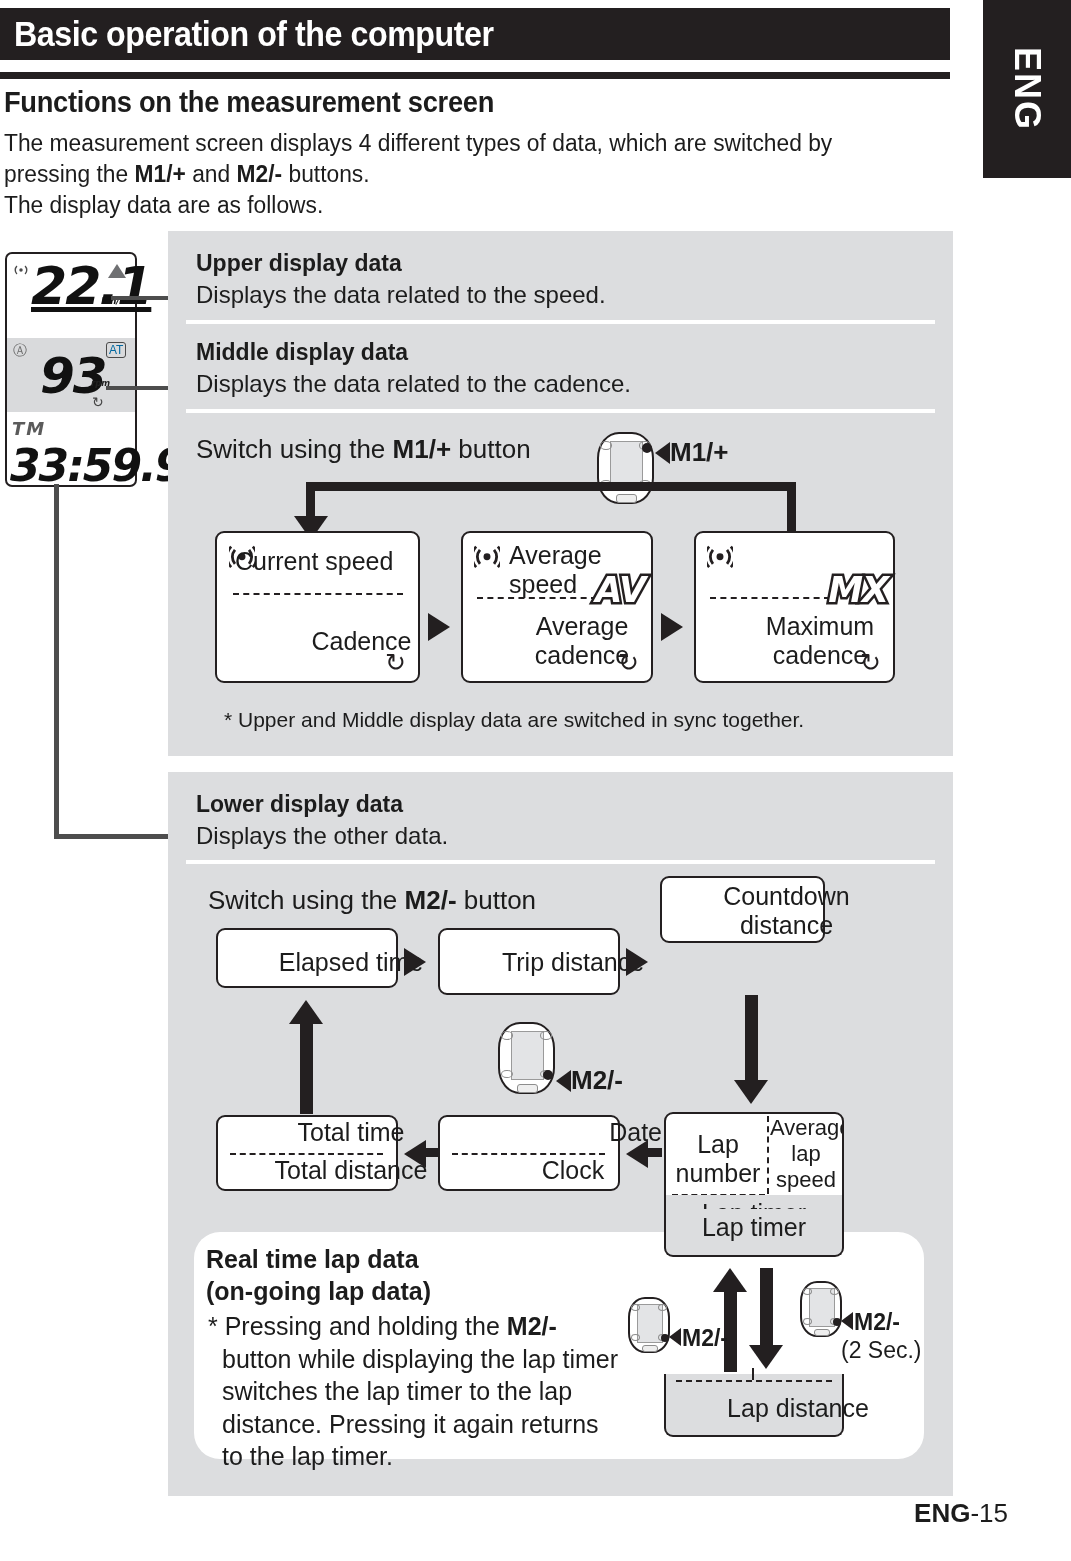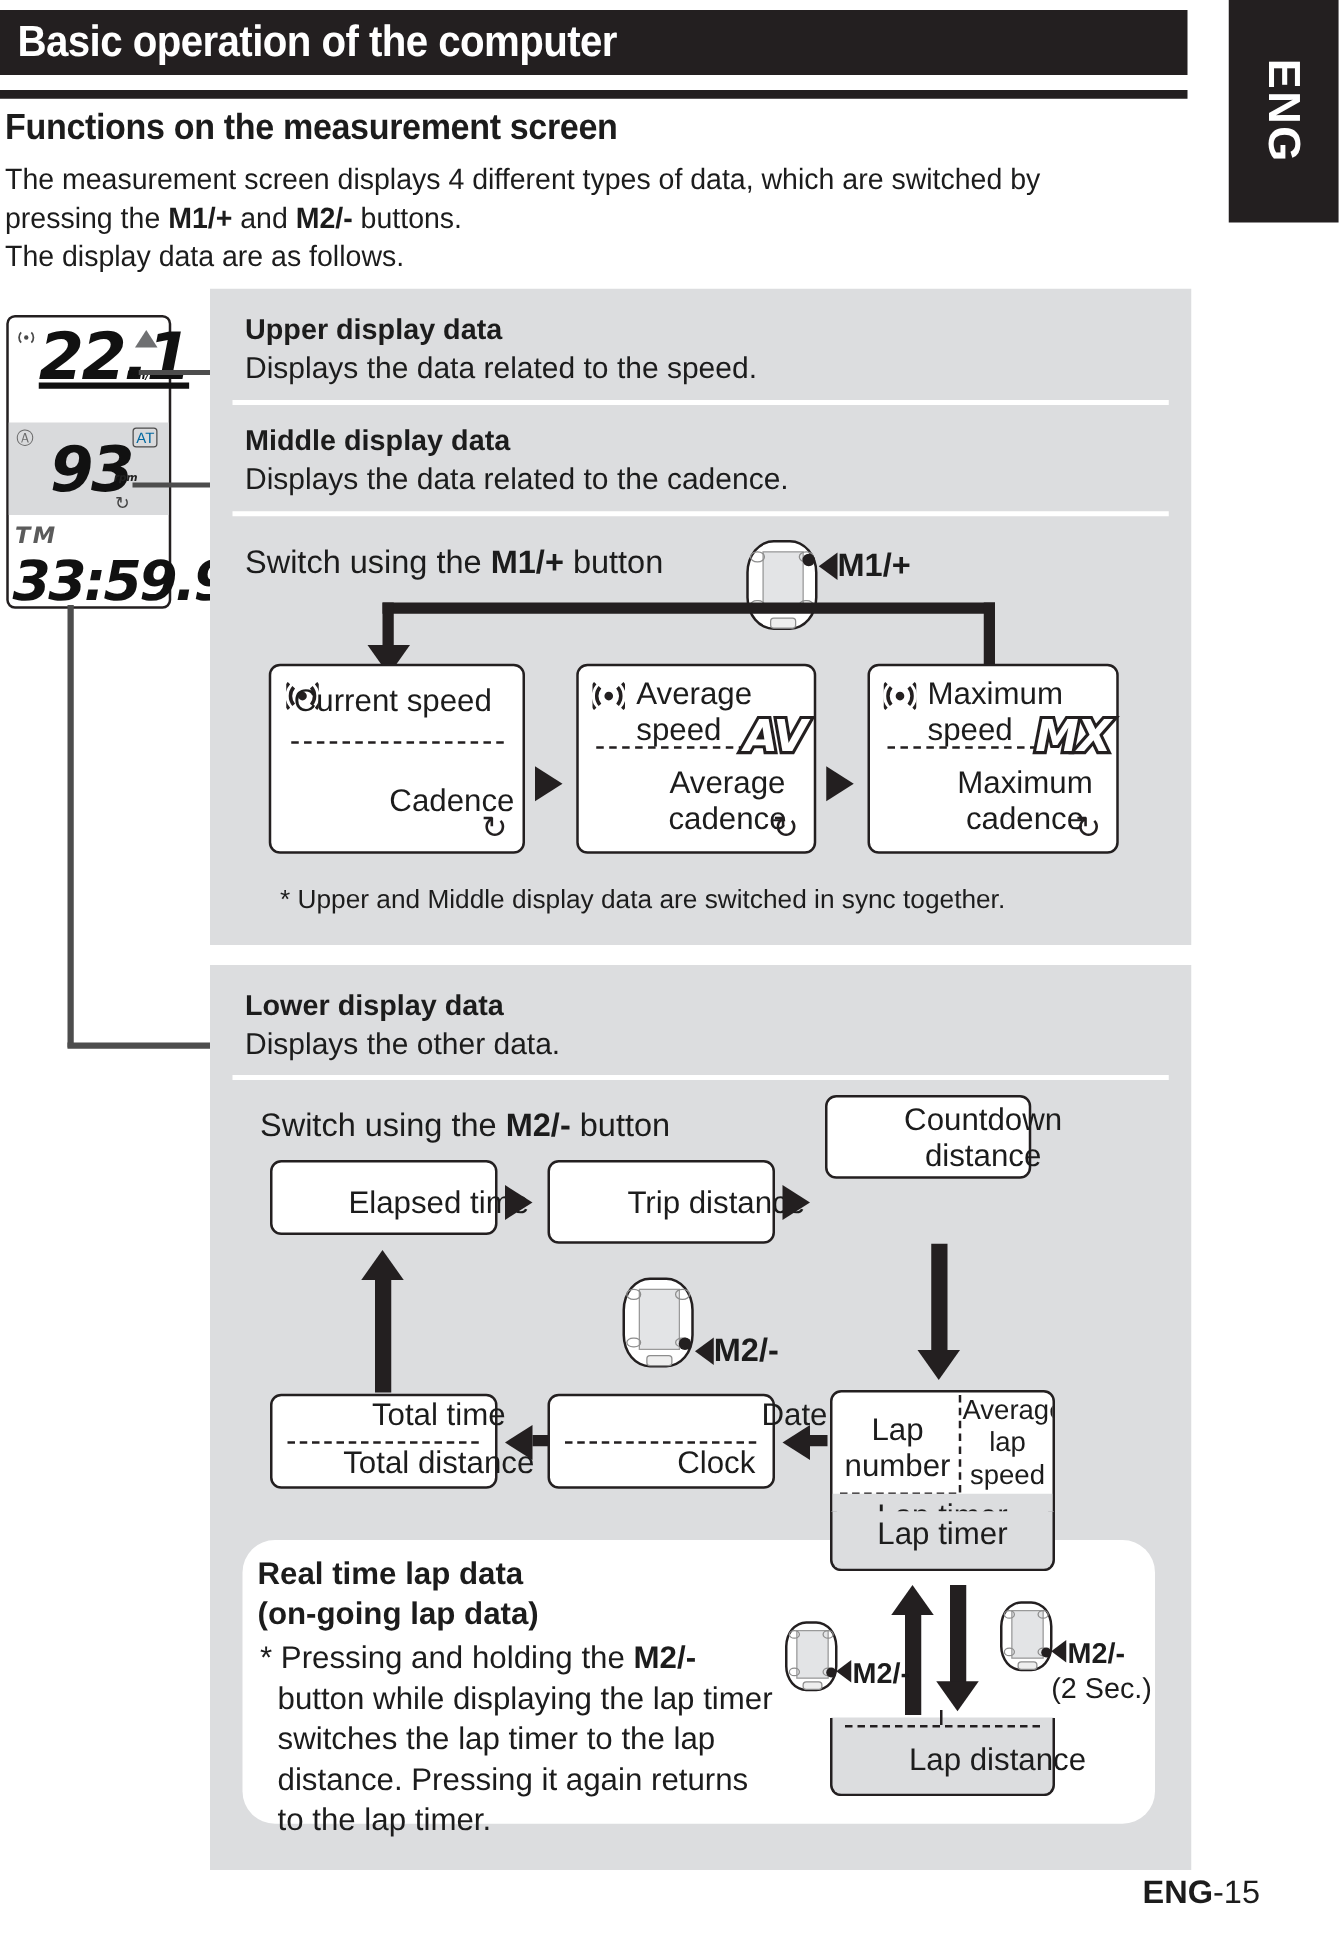--- a/index.html
+++ b/index.html
@@ -216,21 +216,20 @@
     <svg class="spd-ico" viewBox="0 0 24 26">
         <g fill="#231f20">
           <circle cx="12" cy="11" r="3.2"></circle>
           <path d="M5.5 4.5a10 10 0 0 0 0 13" stroke="#231f20" stroke-width="2.6" fill="none"></path>
           <path d="M18.5 4.5a10 10 0 0 1 0 13" stroke="#231f20" stroke-width="2.6" fill="none"></path>
           <path d="M2 1.5a14 14 0 0 0 0 19" stroke="#231f20" stroke-width="2.4" fill="none"></path>
           <path d="M22 1.5a14 14 0 0 1 0 19" stroke="#231f20" stroke-width="2.4" fill="none"></path>
         </g>
       </svg>
   </span>
-  <span class="lbl" style="left:46px;top:8px;width:120px;text-align:left;">Maximum speed</span>
   <div class="dashdiv" style="left:14px;top:64px;width:120px;"></div>
   <span class="badge abs" style="right:5px;top:37px;">MX</span>
   <span class="lbl" style="top:79px;width:160px;">Maximum cadence</span>
   <span class="abs rot-ico" style="right:12px;bottom:4px;">↻</span>
 </div>
 
 <div class="abs" style="left:224px;top:708px;font-size:21px;">* Upper and Middle display data are switched in sync together.</div>
 
 <div class="abs panel" id="panel-bottom"></div>
 

